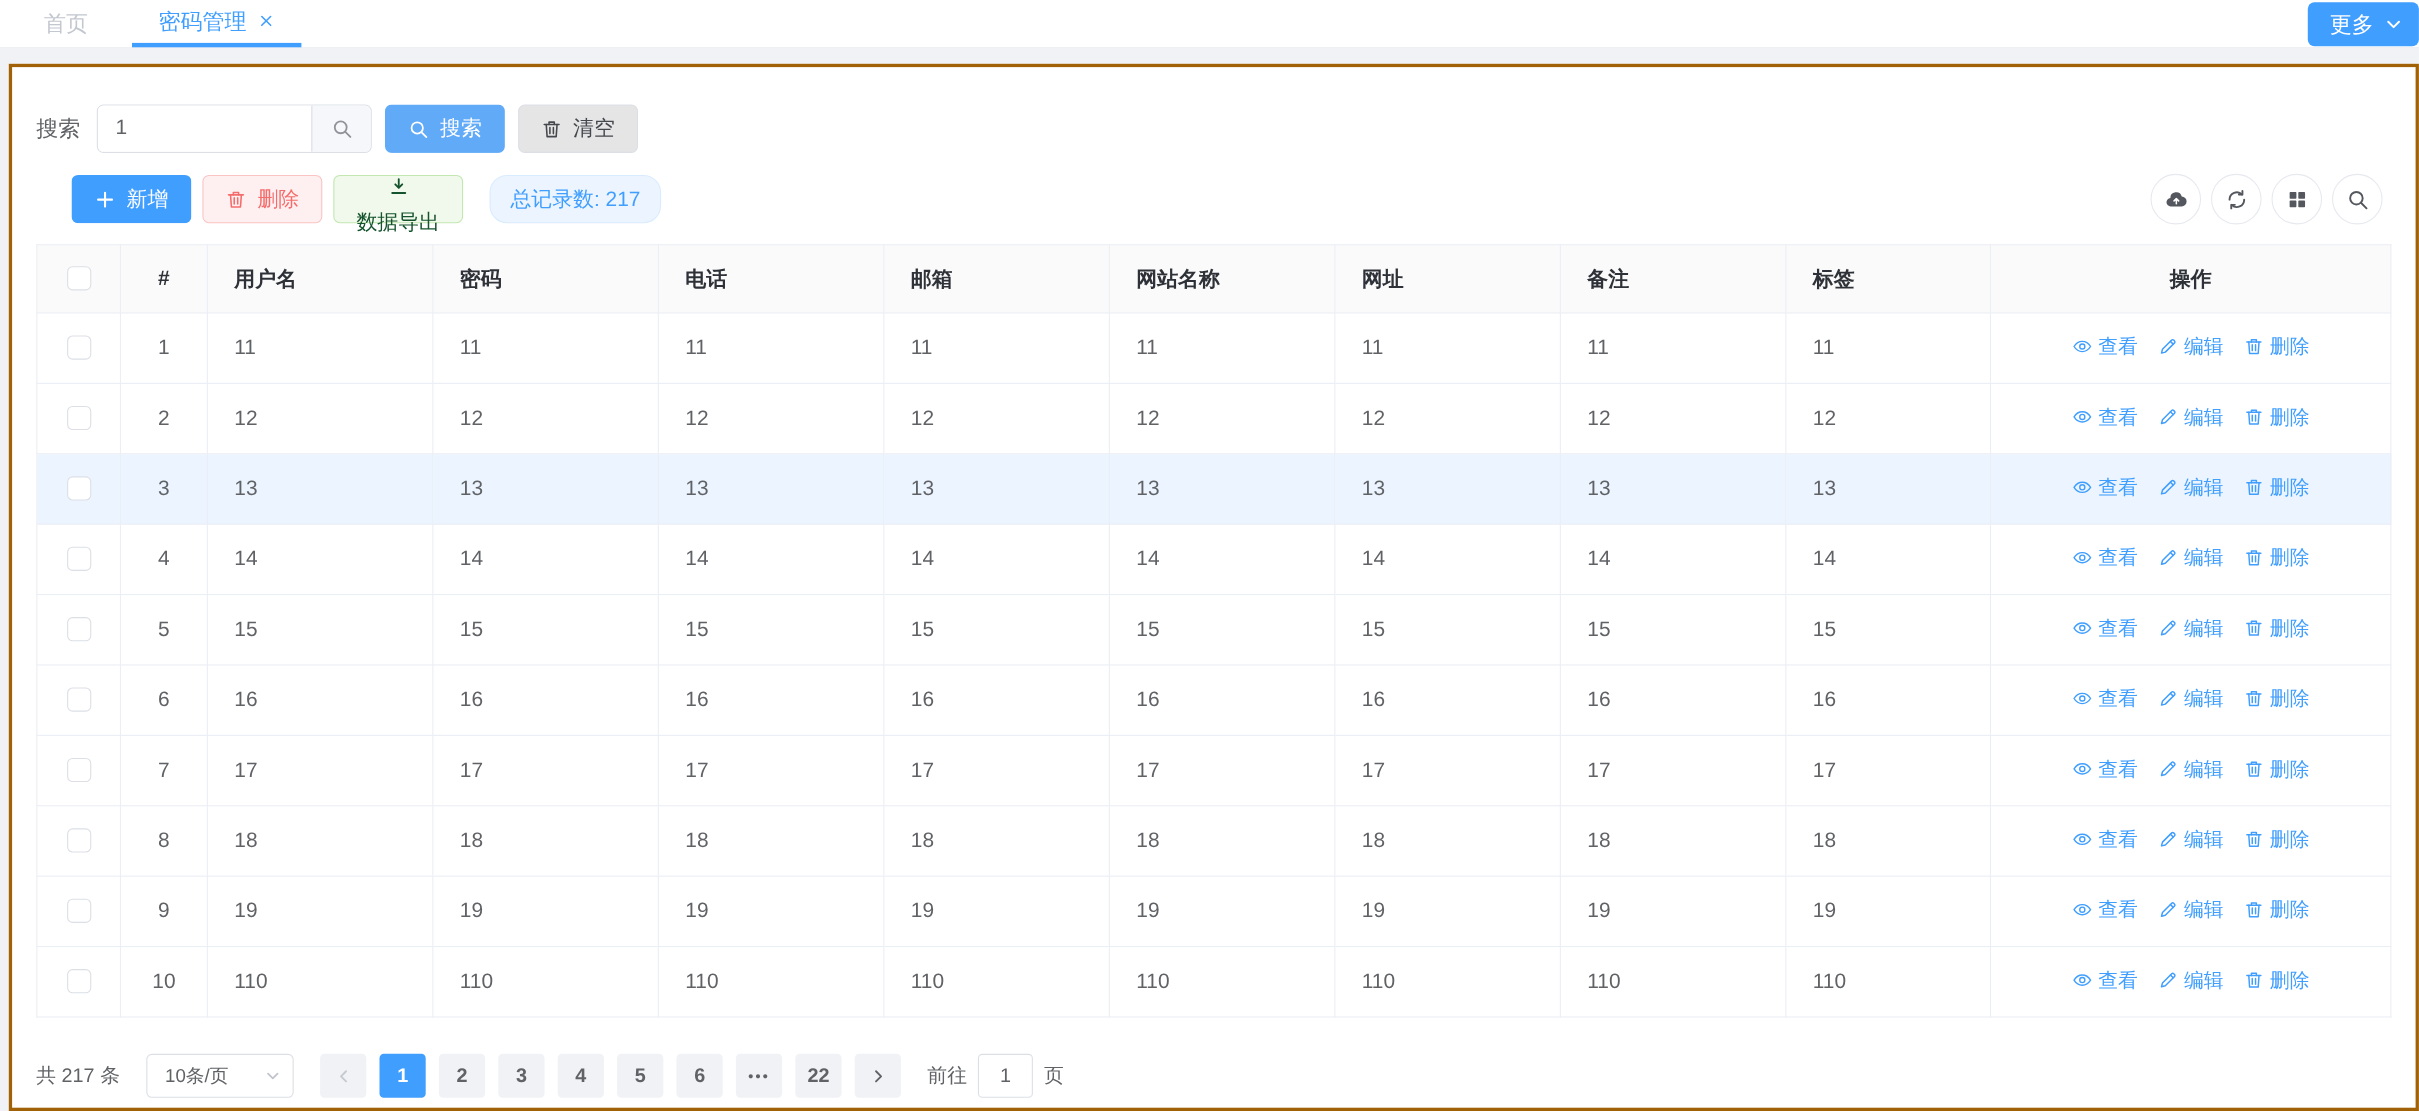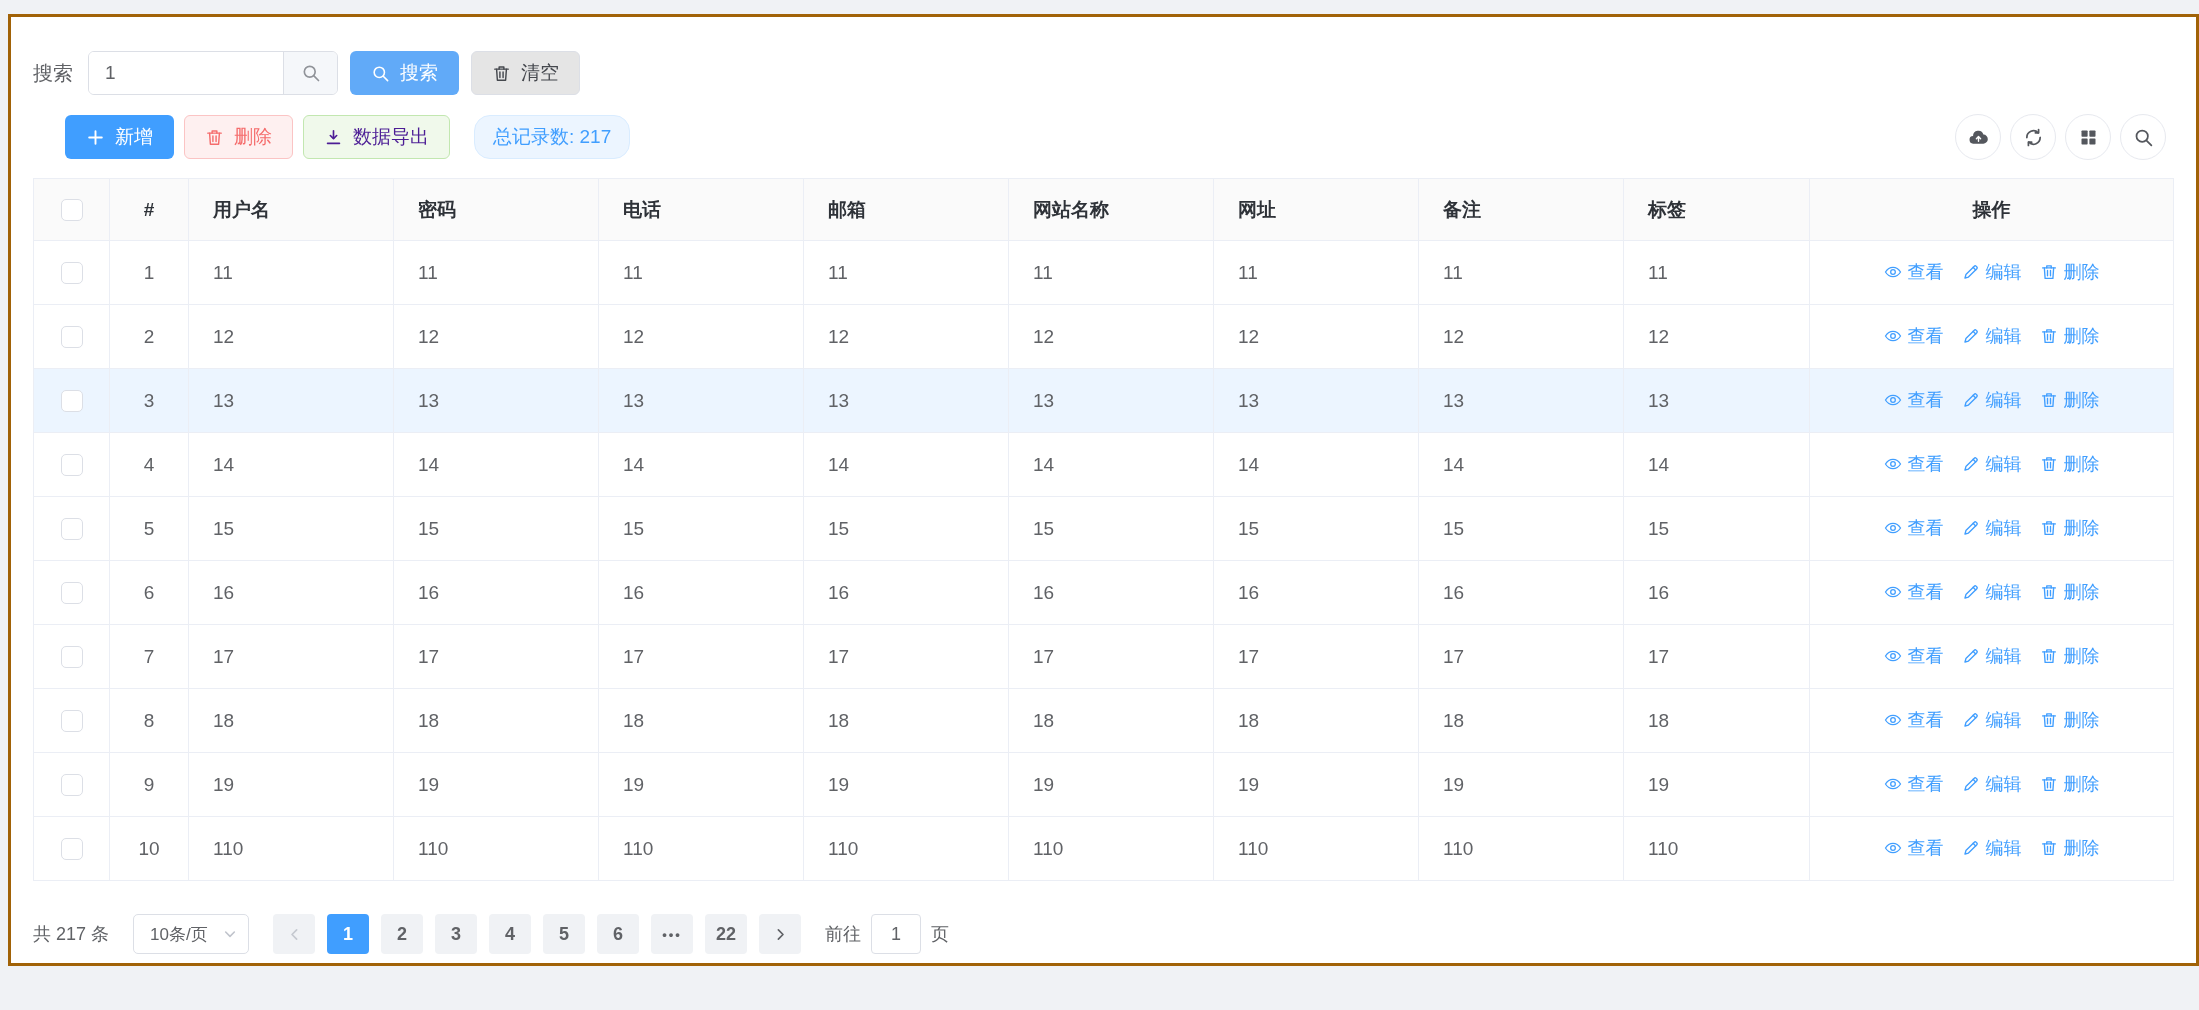--- a/index.html
+++ b/index.html
@@ -62,21 +62,21 @@
     font-size: 19px; cursor: pointer; font-family: inherit; background: #e5e5e5;
   }
   .btn .icon { width: 19px; height: 19px; }
   .btn-search { background: #61aaf8; color: #fff; margin-left: 12px; }
   .btn-clear  { border-color: #dcdfe6; color: #45484e; margin-left: 12px; }
 
   
   .toolbar-row { display: flex; align-items: center; height: 44px; margin-bottom: 19px; padding-left: 32px; }
   .btn-add    { background: #409eff; color: #fff; }
   .btn-delete { background: #fef0f0; border-color: #fbc4c4; color: #f56c6c; margin-left: 10px; }
-  .btn-export { background: #f0f9eb; border-color: #c2e7b0; color: #4c1d95; margin-left: 10px; }
+  .btn-export { background: #f0f9eb; border-color: #c2e7b0; color: #14532d; margin-left: 10px; flex-direction: column; }
   .badge-total {
     margin-left: 24px; height: 44px; border-radius: 16px; padding: 0 18px;
     background: #ecf5ff; border: 1px solid #d9ecff; color: #409eff;
     font-size: 19px; display: inline-flex; align-items: center;
   }
   .tool-icons { margin-left: auto; display: flex; gap: 9px; }
   .circle-btn {
     width: 46px; height: 46px; border-radius: 50%; border: 1px solid #e7e9ef;
     background: #fff; color: #54575d; display: flex; align-items: center;
     justify-content: center; cursor: pointer;
@@ -104,21 +104,21 @@
     gap: 6px; margin: 0 9px; cursor: pointer; white-space: nowrap;
   }
   .row-action .icon { width: 18px; height: 18px; }
 
   
   .pagination {
     display: flex; align-items: center; justify-content: flex-start;
     margin-top: 33px; padding-right: 39px; font-size: 18px; color: #606266;
   }
   .pager-select {
-    width: 116px; height: 40px; border: 1px solid #dcdfe6; border-radius: 5px;
+    width: 134px; height: 40px; border: 1px solid #dcdfe6; border-radius: 5px;
     display: flex; align-items: center; justify-content: space-between;
     padding: 0 10px 0 16px; margin: 0 24px; font-size: 17px; cursor: pointer;
   }
   .pager-select .icon { width: 16px; height: 16px; color: #c0c4cc; }
   .pager-btn {
     min-width: 42px; height: 40px; margin-left: 12px; border: none; border-radius: 4px;
     background: #f0f2f5; color: #606266; font-weight: 600; font-size: 18px;
     display: inline-flex; align-items: center; justify-content: center;
     cursor: pointer; font-family: inherit; padding: 0 6px;
   }
@@ -132,20 +132,41 @@
     text-align: center; font-size: 18px; color: #606266; margin: 0 10px;
     outline: none; font-family: inherit;
   }
   .icon svg { width: 100%; height: 100%; display: block; }
 </style>
 </head>
 <body>
 
 <div class="screen">
 
+  <header class="tabbar">
+    <div class="tab">
+      <span>首页</span>
+    </div>
+    <div class="tab active">
+      <span>密码管理</span>
+      <span class="icon tab-close">
+          <svg viewBox="0 0 24 24" fill="none" stroke="currentColor" stroke-width="2.2" stroke-linecap="round">
+            <path d="M6 6l12 12M18 6L6 18"></path>
+          </svg>
+        </span>
+    </div>
+    <button class="more-btn">
+      <span>更多</span>
+      <span class="icon">
+          <svg viewBox="0 0 24 24" fill="none" stroke="currentColor" stroke-width="2.4" stroke-linecap="round" stroke-linejoin="round">
+            <path d="M5.5 9l6.5 6.5L18.5 9"></path>
+          </svg>
+        </span>
+    </button>
+  </header>
 
   <main class="card">
 
     <div class="search-row">
       <span class="search-label">搜索</span>
       <div class="search-input-wrap">
         <input type="text" value="1" style="">
         <span class="input-append">
           <span class="icon">
               <svg viewBox="0 0 24 24" fill="none" stroke="currentColor" stroke-width="2">

